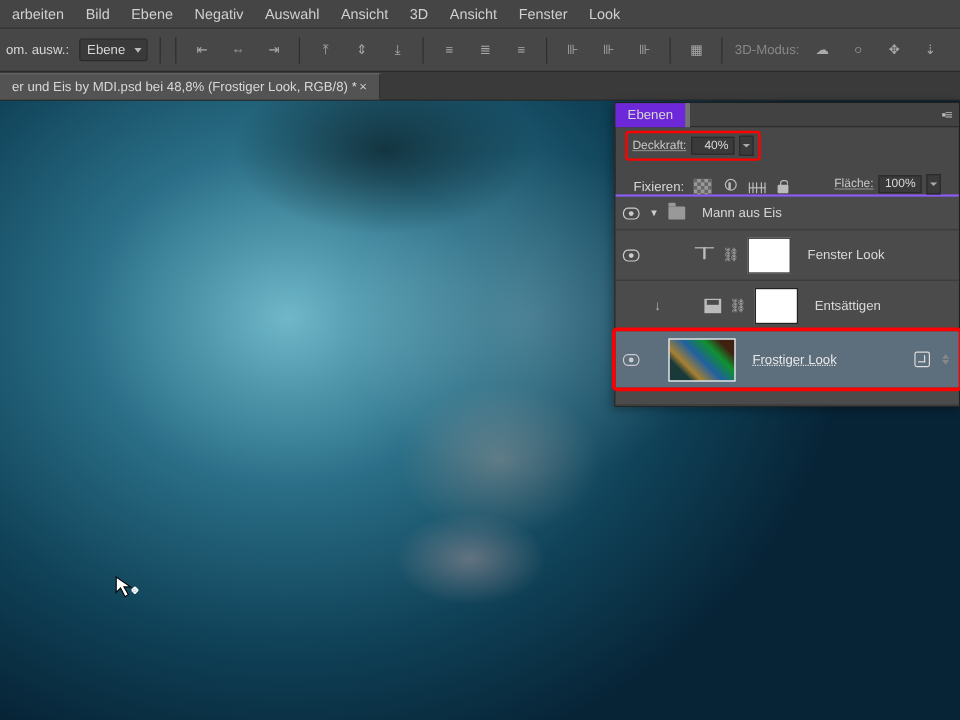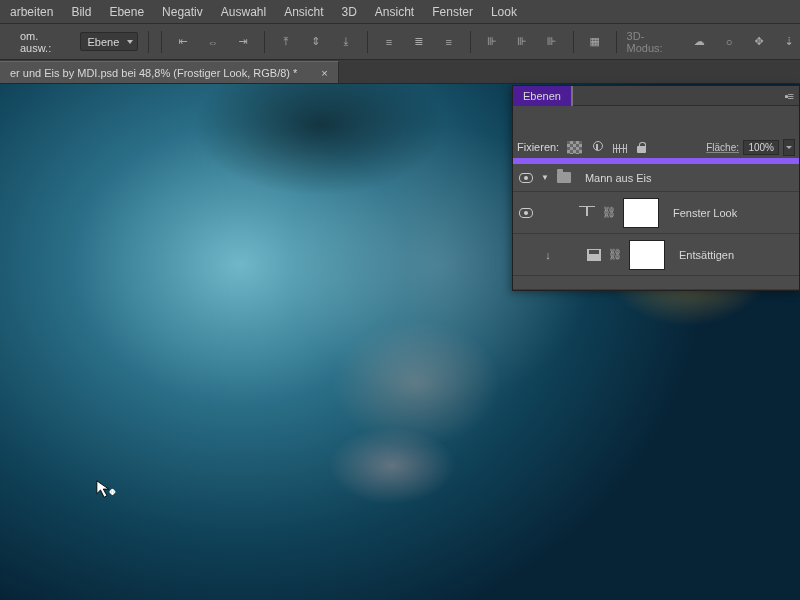--- a/index.html
+++ b/index.html
@@ -1,60 +1,60 @@
 <!DOCTYPE html>
 <html><head>
 <meta charset="utf-8">
 <style>
 *{box-sizing:border-box;margin:0;padding:0;font-family:"Segoe UI",Tahoma,sans-serif;font-size:11px;color:#d8d8d8;user-select:none}
 body{width:800px;height:600px;background:#454545;overflow:hidden;position:relative}
 .menubar{height:24px;display:flex;align-items:center;padding-left:10px;gap:18px;background:#454545;border-bottom:1px solid #2e2e2e}
 .menubar span{color:#d0d0d0;font-size:12px}
-.optbar{height:36px;display:flex;align-items:center;padding-left:20px;gap:8px;background:#474747;border-bottom:1px solid #2a2a2a}
+.optbar{height:36px;display:flex;align-items:center;padding-left:5px;gap:8px;background:#474747;border-bottom:1px solid #2a2a2a}
 .dd{background:#3a3a3a;border:1px solid #2a2a2a;padding:1px 18px 1px 6px;position:relative;border-radius:2px;min-width:54px;height:19px;display:flex;align-items:center}
 .dd::after{content:"";position:absolute;right:4px;top:7px;border-left:3px solid transparent;border-right:3px solid transparent;border-top:4px solid #bbb}
 .chk{width:12px;height:12px;border:1px solid #2a2a2a;background:#3a3a3a;display:inline-block;margin-right:5px;vertical-align:middle}
 .ibtn{width:22px;height:22px;display:flex;align-items:center;justify-content:center;color:#aaa}
 .sep{width:1px;height:22px;background:#2f2f2f;margin:0 2px}
 .tabbar{height:24px;display:flex;align-items:flex-end;background:#3a3a3a;border-bottom:1px solid #262626}
-.ftab{background:#535353;height:22px;padding:0 10px;display:flex;align-items:center;gap:24px;font-size:11px;border-top:1px solid #666;border-right:1px solid #2c2c2c}
+.ftab{background:#535353;height:22px;padding:0 10px;display:flex;align-items:center;gap:2px;font-size:11px;border-top:1px solid #666;border-right:1px solid #2c2c2c}
 .ftab .x{color:#ccc;font-size:11px}
 .canvas{position:absolute;left:0;top:84px;width:800px;height:516px;background:
  radial-gradient(600px 500px at 30% 35%,#6fb7c9 0%,#2a6f87 28%,#0f4157 55%,#072336 78%),
  radial-gradient(240px 420px at 90% 55%,#e0a936 0%,rgba(224,169,54,0) 65%),
  linear-gradient(180deg,#0c2a38,#04151e)}
 .canvas::before{content:"";position:absolute;inset:0;background:
  radial-gradient(180px 100px at 40% 8%,rgba(0,0,0,.5),transparent 70%),
  radial-gradient(120px 90px at 52% 58%,rgba(200,170,160,.35),transparent 70%),
  radial-gradient(90px 55px at 49% 74%,rgba(210,170,170,.4),transparent 70%),
  radial-gradient(220px 200px at 55% 35%,rgba(255,255,255,.18),transparent 70%),
  radial-gradient(130px 110px at 86% 32%,rgba(230,170,60,.6),transparent 70%)}
 .cursor{position:absolute;left:95px;top:395px;width:22px;height:22px}
 .panel{position:absolute;right:0;top:85px;width:288px;background:#484848;border:1px solid #202020;box-shadow:-2px 2px 8px rgba(0,0,0,.35)}
 .ptab{height:20px;display:flex;align-items:center;background:#424242;border-bottom:1px solid #2c2c2c}
-.ptab .t{background:#4c1d95;height:20px;padding:0 10px;display:flex;align-items:center;border-right:2px solid #737373;font-size:11px}
+.ptab .t{background:#6d28d9;height:20px;padding:0 10px;display:flex;align-items:center;border-right:4px solid #737373;font-size:11px}
 .ptab .ham{margin-left:auto;margin-right:6px;letter-spacing:-1px;color:#bbb}
 .prow{height:28px;display:flex;align-items:center;padding:0 8px;gap:6px;border-bottom:1px solid #3c3c3c}
 .srch{width:14px;height:14px;border:1.5px solid #bbb;border-radius:50%;position:relative}
 .srch::after{content:"";position:absolute;width:5px;height:1.5px;background:#bbb;transform:rotate(45deg);right:-4px;bottom:-1px}
 .ricons{margin-left:auto;display:flex;gap:12px;align-items:center}
 .ricons i{width:14px;height:12px;display:inline-block}
 .i-pic{border:1px solid #bbb;position:relative}
 .i-pic::after{content:"";position:absolute;left:2px;top:2px;width:3px;height:3px;background:#bbb;border-radius:50%}
 .i-adj{border:1px solid #bbb;border-radius:50%;background:linear-gradient(90deg,#bbb 50%,transparent 50%)}
 .i-t{font-style:normal;font-weight:bold;color:#bbb;font-size:12px;font-family:serif}
 .i-box{border:1px dashed #bbb}
 .bmrow{display:flex;align-items:center;height:30px;padding:0 8px;gap:6px}
 .bmrow .dd{flex:1;min-width:0}
 .redbox{border:2px solid #ff0000;border-radius:3px;display:flex;align-items:center;padding:2px 4px;gap:4px}
 .lbl{font-size:10px;color:#c8c8c8;text-decoration:underline;text-decoration-color:#888}
 .valbox{background:#3a3a3a;border:1px solid #2a2a2a;padding:1px 4px;width:36px;text-align:right;font-size:10px}
 .ddsm{width:12px;height:17px;background:#3a3a3a;border:1px solid #2a2a2a;display:flex;align-items:center;justify-content:center}
 .ddsm::after{content:"";border-left:3px solid transparent;border-right:3px solid transparent;border-top:3px solid #aaa}
-.lockrow{height:28px;display:flex;align-items:center;padding:0 4px;gap:8px;border-bottom:6px solid #8b5cf6}
+.lockrow{height:28px;display:flex;align-items:flex-end;padding:0 15px;gap:8px;border-bottom:2px solid #8b5cf6}
 .lockrow .ic{width:15px;height:13px;display:inline-block}
 .ic-g{background:repeating-conic-gradient(#999 0 25%,#666 0 50%) 0 0/6px 6px}
 .ic-b{position:relative}
 .ic-b::before{content:"";position:absolute;left:3px;top:0;width:8px;height:8px;border:1px solid #bbb;border-radius:50%}
 .ic-b::after{content:"";position:absolute;left:6px;top:3px;width:2px;height:6px;background:#bbb}
 .ic-m{position:relative}
 .ic-m::before,.ic-m::after{content:"";position:absolute;background:#bbb}
 .ic-m::before{left:0;top:7px;width:14px;height:1px}
 .ic-m::after{left:0;top:3px;width:1px;height:9px;box-shadow:3px 0 #bbb,6px 0 #bbb,10px 0 #bbb,13px 0 #bbb}
 .ic-l{position:relative;width:11px}
@@ -152,20 +152,25 @@
 </div>
 
 <div class="panel">
   <div class="ptab">
     <div class="t">Ebenen</div>
     <span class="ham">▪≡</span>
   </div>
 
 
   <div class="bmrow">
+    <div class="redbox">
+      <span class="lbl">Deckkraft:</span>
+      <span class="valbox">40%</span>
+      <span class="ddsm"></span>
+    </div>
   </div>
 
   <div class="lockrow">
     <span>Fixieren:</span>
     <span class="ic ic-g"></span>
     <span class="ic ic-b"></span>
     <span class="ic ic-m"></span>
     <span class="ic ic-l"></span>
     <div style="margin-left:auto;display:flex;align-items:center;gap:4px">
       <span class="lbl">Fläche:</span>
@@ -195,18 +200,30 @@
     <div class="lrow">
       <span style="width:14px"></span>
       <span style="width:14px;color:#bbb;text-align:center">↓</span>
       <span style="width:16px"></span>
       <span class="disk"></span>
       <span class="link">⛓</span>
       <span class="lthumb"></span>
       <span class="lname">Entsättigen</span>
     </div>
 
+    <div class="lrow sel" style="height:48px">
+      <div class="redwrap"></div>
+      <span class="eye"></span>
+      <span style="width:8px"></span>
+      <span class="himg"></span>
+      <span class="lname selname">Frostiger Look</span>
+      <span class="smart"></span>
+      <div class="ar">
+          <div class="u"></div>
+          <div class="d"></div>
+        </div>
+    </div>
 
     <div class="lrow" style="height:14px">
       <span style="width:14px"></span>
     </div>
   </div>
 </div>
 
 </body></html>

